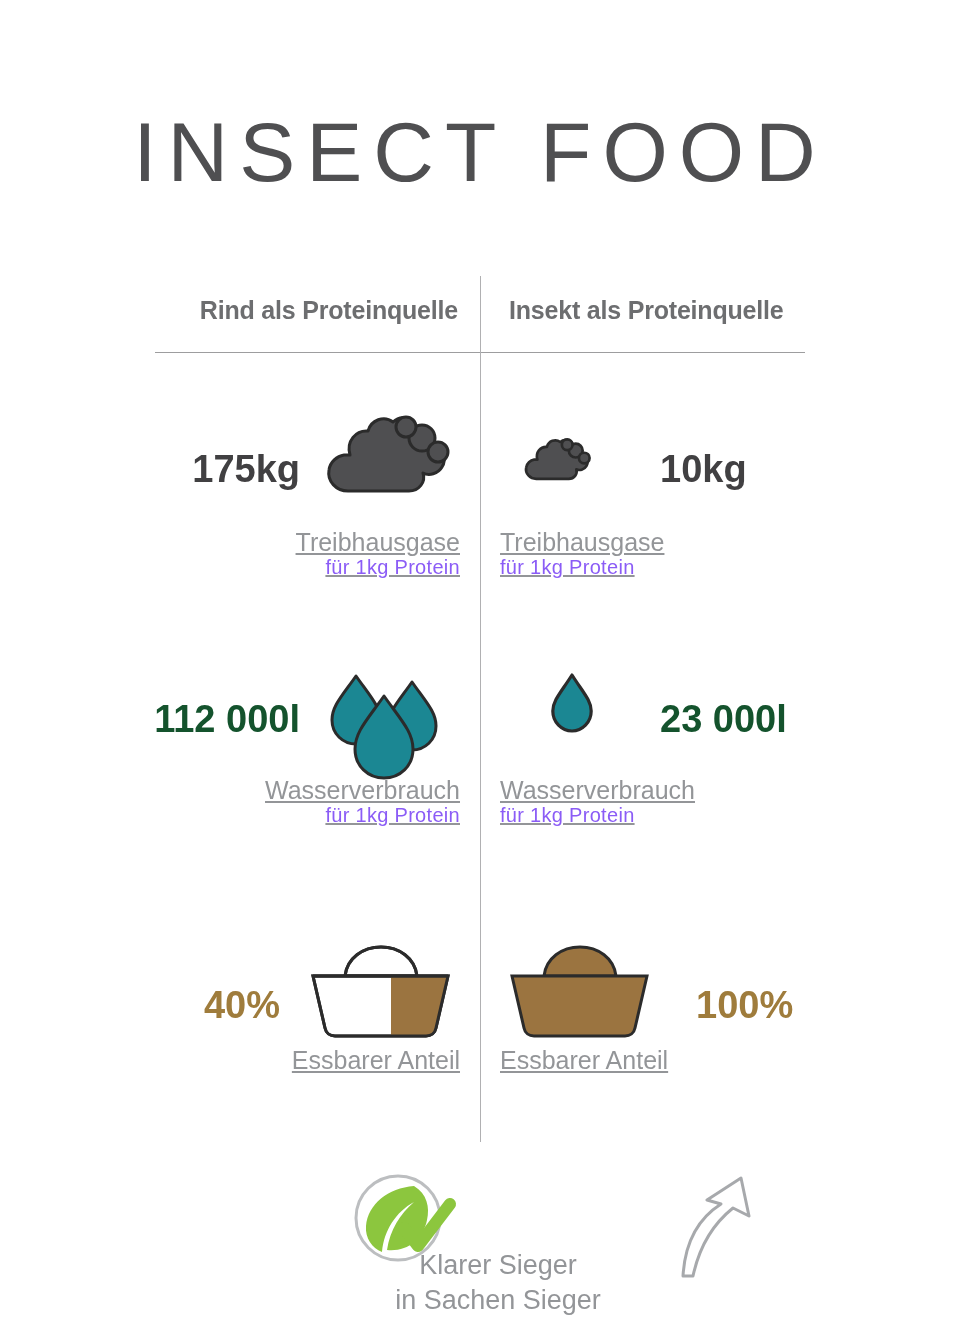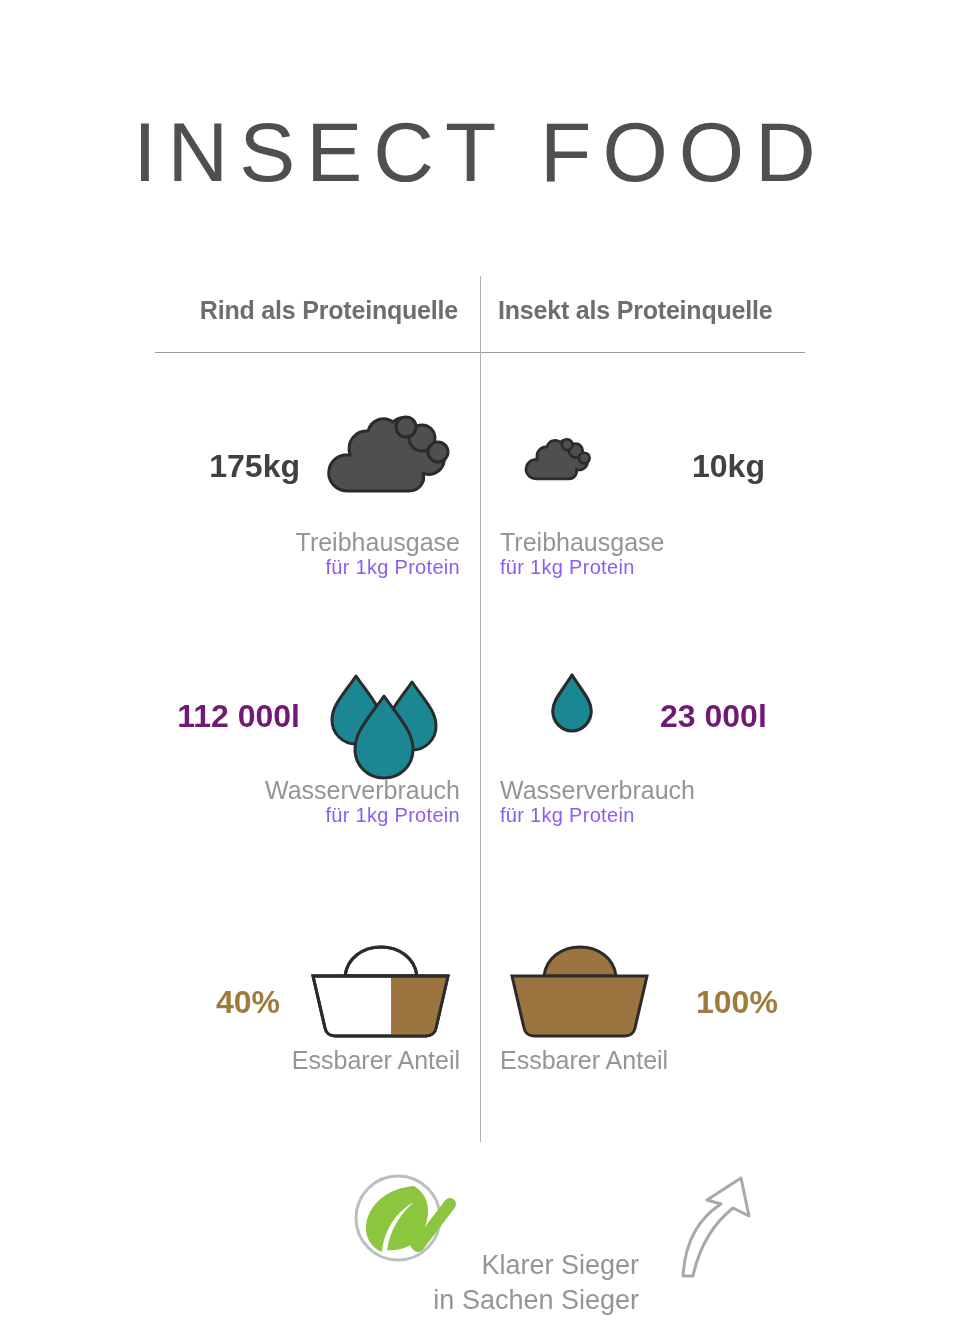--- a/index.html
+++ b/index.html
@@ -45,21 +45,21 @@
     display: flex;
   }
   .col-head {
     width: 325px;
     font-size: 25px;
     font-weight: bold;
     color: #6d6e70;
     letter-spacing: -0.2px;
   }
   .col-head.left  { text-align: right; padding-right: 22px; box-sizing: border-box;}
-  .col-head.right { text-align: left;  padding-left: 18px;  box-sizing: border-box;}
+  .col-head.right { text-align: left;  padding-left: 29px;  box-sizing: border-box;}
 
   .head-rule {
     position: absolute;
     top: 352px;
     left: 155px;
     width: 650px;
     height: 1px;
     background: #9d9d9f;
   }
 
@@ -89,46 +89,47 @@
     top: 0;
     width: 480px;
     height: 230px;
   }
   .side.left  { left: 0; }
   .side.right { left: 480px; }
 
   
   .value {
     position: absolute;
-    font-size: 32px;
+    font-size: 38px;
     font-weight: bold;
     white-space: nowrap;
   }
   .value.dark  { color: #414042; }
-  .value.teal  { color: #701a75; }
+  .value.teal  { color: #14532d; }
   .value.brown { color: #9f7c3c; margin-top: 10px; }
 
   .v-left  { right: 180px; }
   .v-right { left: 180px; }
 
   
   .icon-wrap {
     position: absolute;
     top: 0;
   }
   .icon-left  { right: 20px; }
   .icon-right { left: 20px; }
 
   
   .caption {
     position: absolute;
     width: 440px;
     font-size: 25px;
     color: #939598;
     line-height: 1.12;
+    text-decoration: underline;
   }
   .caption .sub {
     display: block;
     font-size: 20px;
     color: #8b5cf6;
     letter-spacing: 0.3px;
   }
   .cap-left  { right: 20px; text-align: right; }
   .cap-right { left: 20px;  text-align: left; }
 
@@ -140,24 +141,24 @@
     width: 960px;
     height: 180px;
   }
   .footer-logo {
     position: absolute;
     left: 336px;
     top: 10px;
   }
   .footer-text {
     position: absolute;
-    left: 319px;
+    left: 338px;
     top: 88px;
     width: 320px;
-    text-align: right;
+    text-align: center;
     font-size: 27px;
     color: #939598;
     line-height: 1.28;
   }
   .footer-arrow {
     position: absolute;
     left: 665px;
     top: 0px;
   }
 </style>
@@ -190,21 +191,21 @@
           </g>
         </svg>
       </div>
       <div class="caption cap-left" style="top:128px;">
         <span>Treibhausgase</span>
         <span class="sub">für 1kg Protein</span>
       </div>
     </div>
 
     <div class="side right">
-      <div class="value dark v-right" style="top:48px;margin-left:32px;">10kg</div>
+      <div class="value dark v-right" style="top:48px;">10kg</div>
       <div class="icon-wrap icon-right" style="left:36px; top:30px;">
         <svg width="80" height="62" viewBox="0 0 150 115">
           <g fill="#4f4f51" stroke="#2b2b2b" stroke-width="5" stroke-linejoin="round">
             <path d="M40 55c-4-14 6-25 18-24 3-11 16-16 25-9 8-8 22-4 24 7 11-1 19 8 17 18 9 2 13 12 8 20-4 7-13 9-19 6
                      3 9-4 18-14 18H38c-12 0-21-10-19-21 1-8 8-14 15-15 2 0 4 0 6 0z"></path>
             <circle cx="112" cy="38" r="13"></circle>
             <circle cx="128" cy="52" r="10"></circle>
             <circle cx="96" cy="27" r="10"></circle>
           </g>
         </svg>

